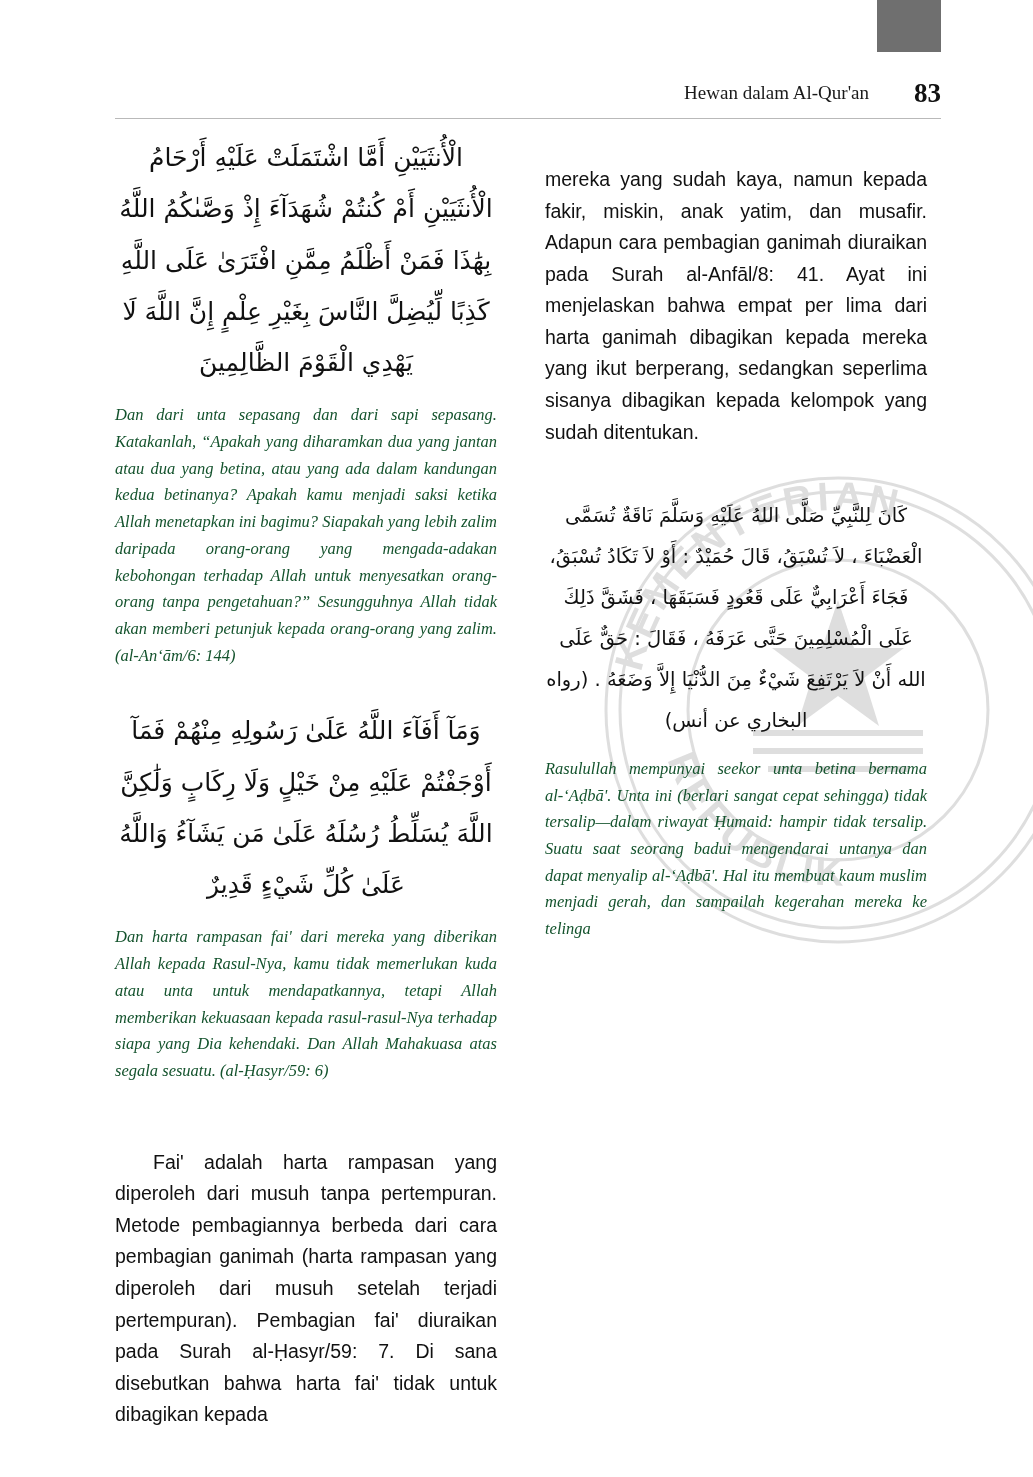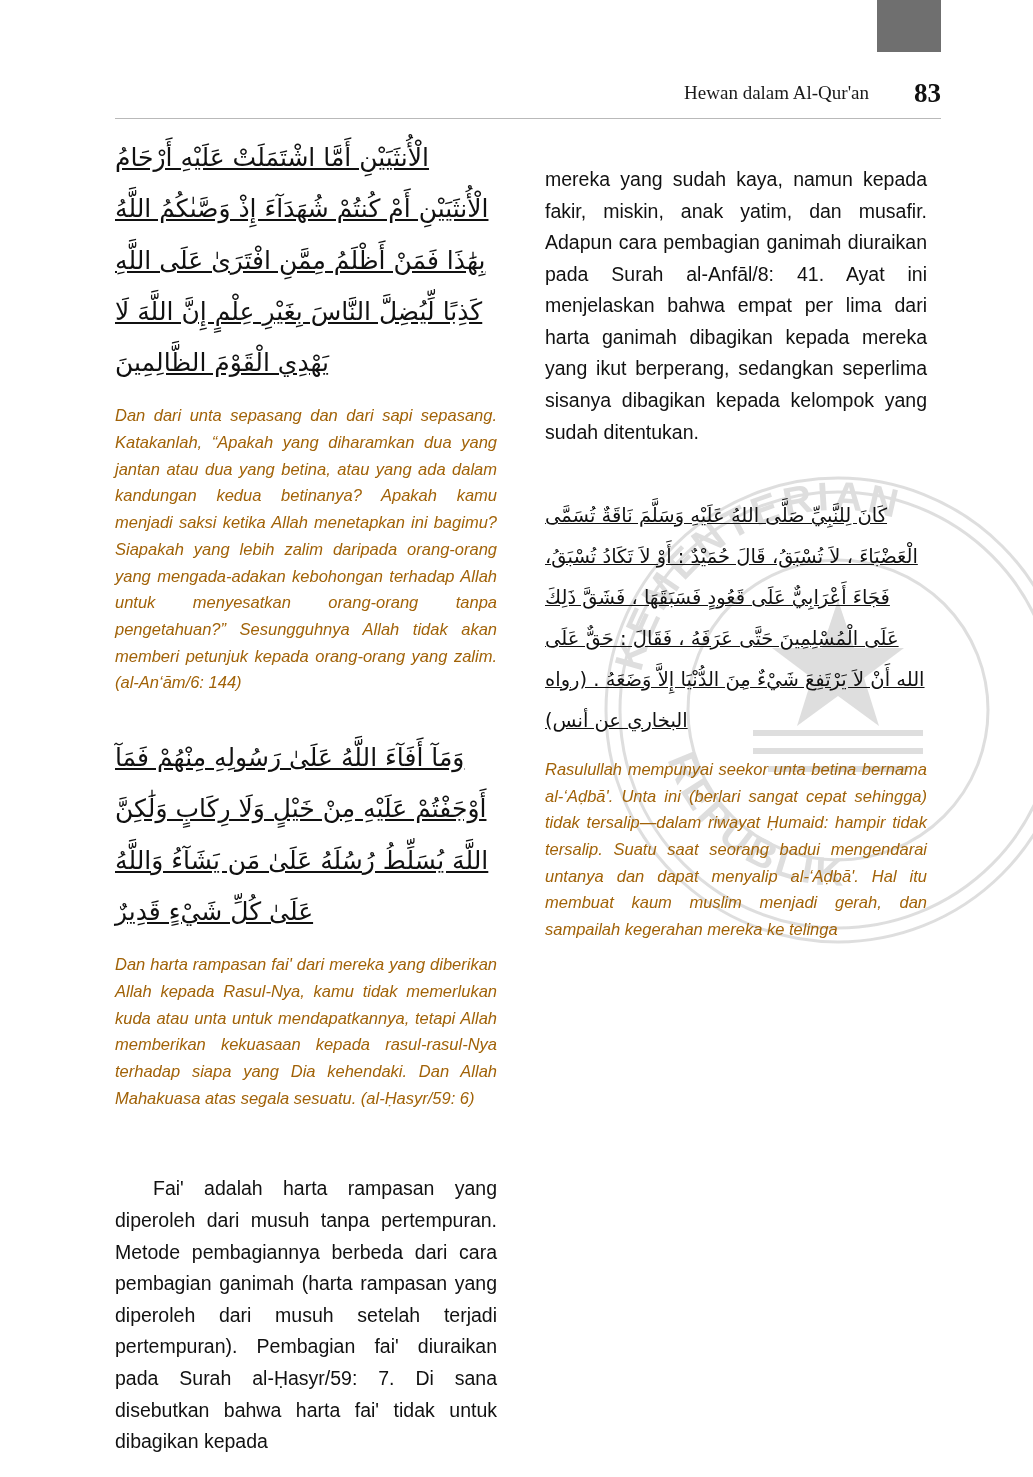--- a/index.html
+++ b/index.html
@@ -83,45 +83,44 @@
     gap: 48px;
   }
   .col {
     width: 382px;
     position: relative;
   }
 
   
   .arabic {
     direction: rtl;
-    text-align: left;
+    text-align: center;
     font-family: "DejaVu Sans", "Liberation Serif", serif;
     color: #111111;
     line-height: 2.0;
-    text-decoration: underline;
   }
   .arabic.quran {
     font-size: 25px;
     line-height: 2.05;
     letter-spacing: 0px;
     margin-bottom: 14px;
   }
   .arabic.hadith {
     font-size: 19.5px;
     line-height: 2.1;
     margin-bottom: 14px;
   }
 
   .trans {
-    font-family: Liberation Sans, sans-serif;
+    font-family: Liberation Serif, serif;
     font-style: italic;
     font-size: 16.5px;
     line-height: 1.62;
     text-align: justify;
-    color: #a16207;
+    color: #14532d;
     margin-bottom: 20px;
   }
 
   .body-par {
     font-family: "Liberation Sans", sans-serif;
     font-size: 19.5px;
     line-height: 1.62;
     text-align: justify;
     color: #111111;
     margin-bottom: 0;

